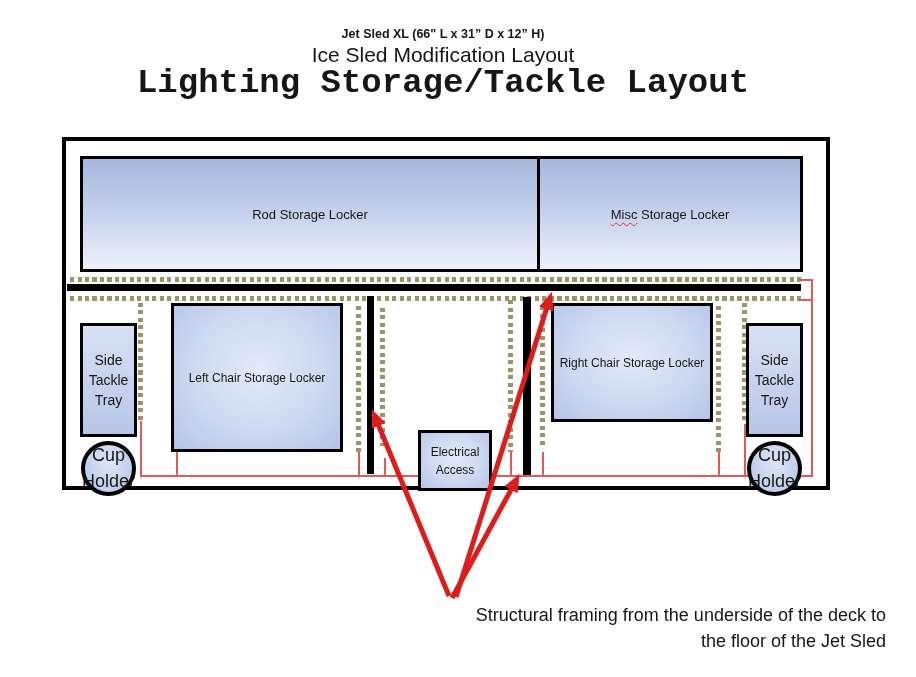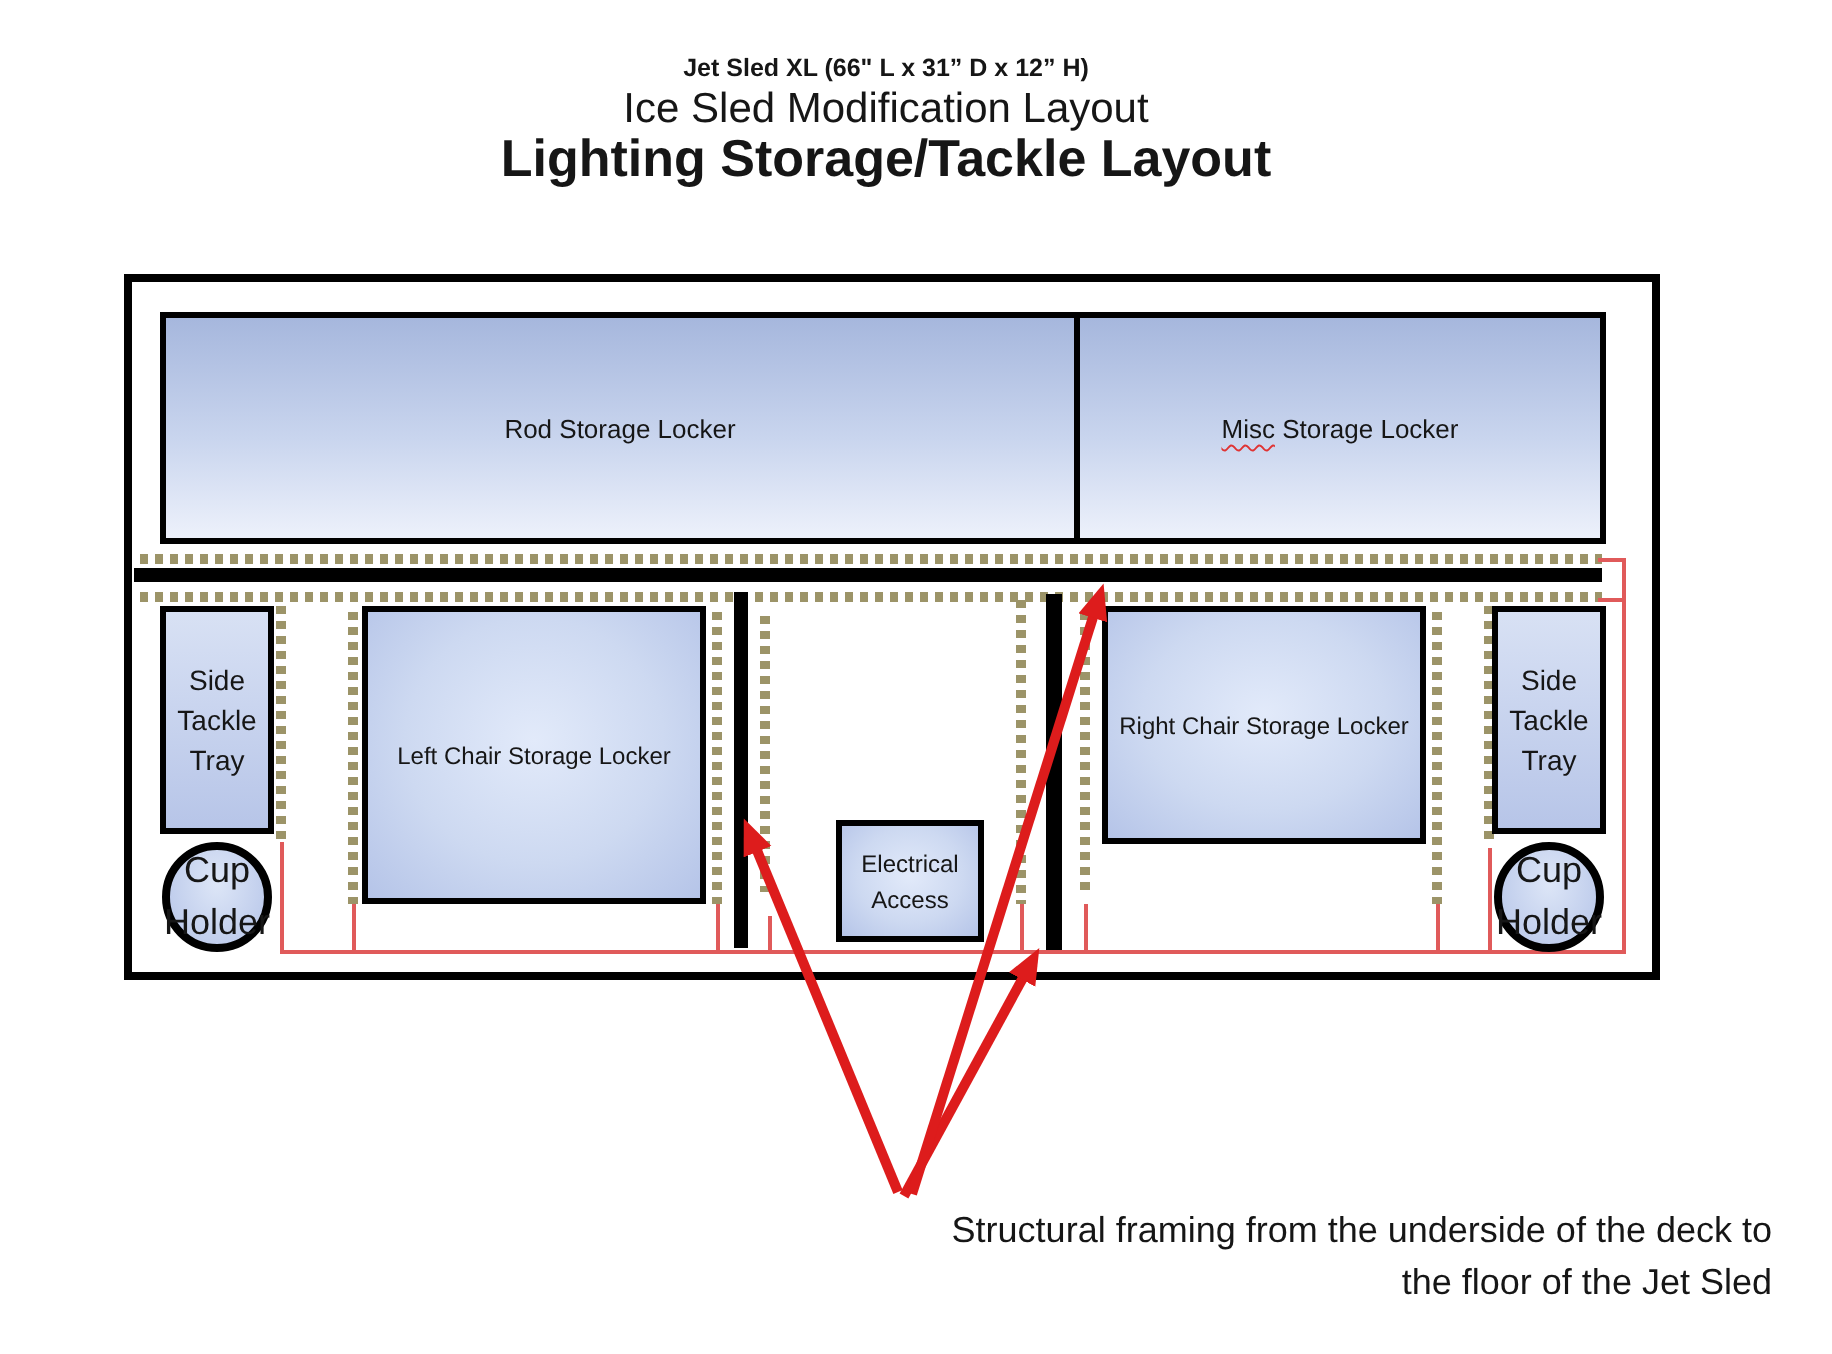--- a/index.html
+++ b/index.html
@@ -1,28 +1,28 @@
 <!DOCTYPE html>
 <html><head>
 <meta charset="utf-8">
 <style>
   html,body{margin:0;padding:0;background:#fff;}
   .page{position:relative;width:916px;height:677px;background:#ffffff;overflow:hidden;
         font-family:"Liberation Sans", sans-serif;color:#161616;}
   .abs{position:absolute;box-sizing:border-box;}
   .ctr{display:flex;align-items:center;justify-content:center;text-align:center;}
   .box{border:3px solid #000;}
-  .prelines{white-space:pre-line;}
+  .prelines{white-space:pre-line;margin-top:20px;}
   .nowrap{white-space:nowrap;}
 
   
   .hdr{left:0;top:0;width:886px;text-align:center;}
   .title{top:3px;font-size:21px;margin-top:40px;}
   .subtitle{top:27px;font-size:12.5px;font-weight:600;}
-  .heading{top:64px;font-size:26px;font-weight:700;}
+  .heading{top:64px;font-size:34px;font-weight:700;font-family:Liberation Mono, monospace;}
 
   
   .g-locker{background:linear-gradient(180deg,#a6b7dd 0%,#c9d5ee 55%,#edf1fb 100%);}
   .g-center{background:radial-gradient(ellipse at 50% 45%,#e2eafa 0%,#cdd9f1 55%,#b5c4e8 100%);}
   .g-tray{background:linear-gradient(180deg,#d8e1f4 0%,#b7c5e8 100%);}
   .g-cup{background:radial-gradient(ellipse at 50% 35%,#dde6f7 0%,#b5c4e8 100%);}
   .g-gray{background:#bfbfbf;}
 
   
   .dot-h{height:5px;background:repeating-linear-gradient(90deg,#9c9468 0 4px,transparent 4px 7.5px);}
@@ -95,21 +95,21 @@
   <div class="abs box g-tray ctr lbl-tray prelines" style="left:80px;top:303px;width:57px;height:114px;">
     <span>Side
 Tackle
 Tray</span>
   </div>
   <div class="abs circle g-cup ctr lbl-cup prelines" style="left:81px;top:421px;width:55px;height:55px;">
     <span>Cup
 Holder</span>
   </div>
 
-  <div class="abs box g-center ctr lbl-md" style="left:181px;top:303px;width:172px;height:149px;">
+  <div class="abs box g-center ctr lbl-md" style="left:171px;top:303px;width:172px;height:149px;">
     <span class="nowrap">Left Chair Storage Locker</span>
   </div>
 
 
   <div class="abs box g-center ctr lbl-md prelines" style="left:418px;top:410px;width:74px;height:61px;">
     <span>Electrical
 Access</span>
   </div>
 
   <div class="abs box g-center ctr lbl-md" style="left:551px;top:303px;width:162px;height:119px;">

